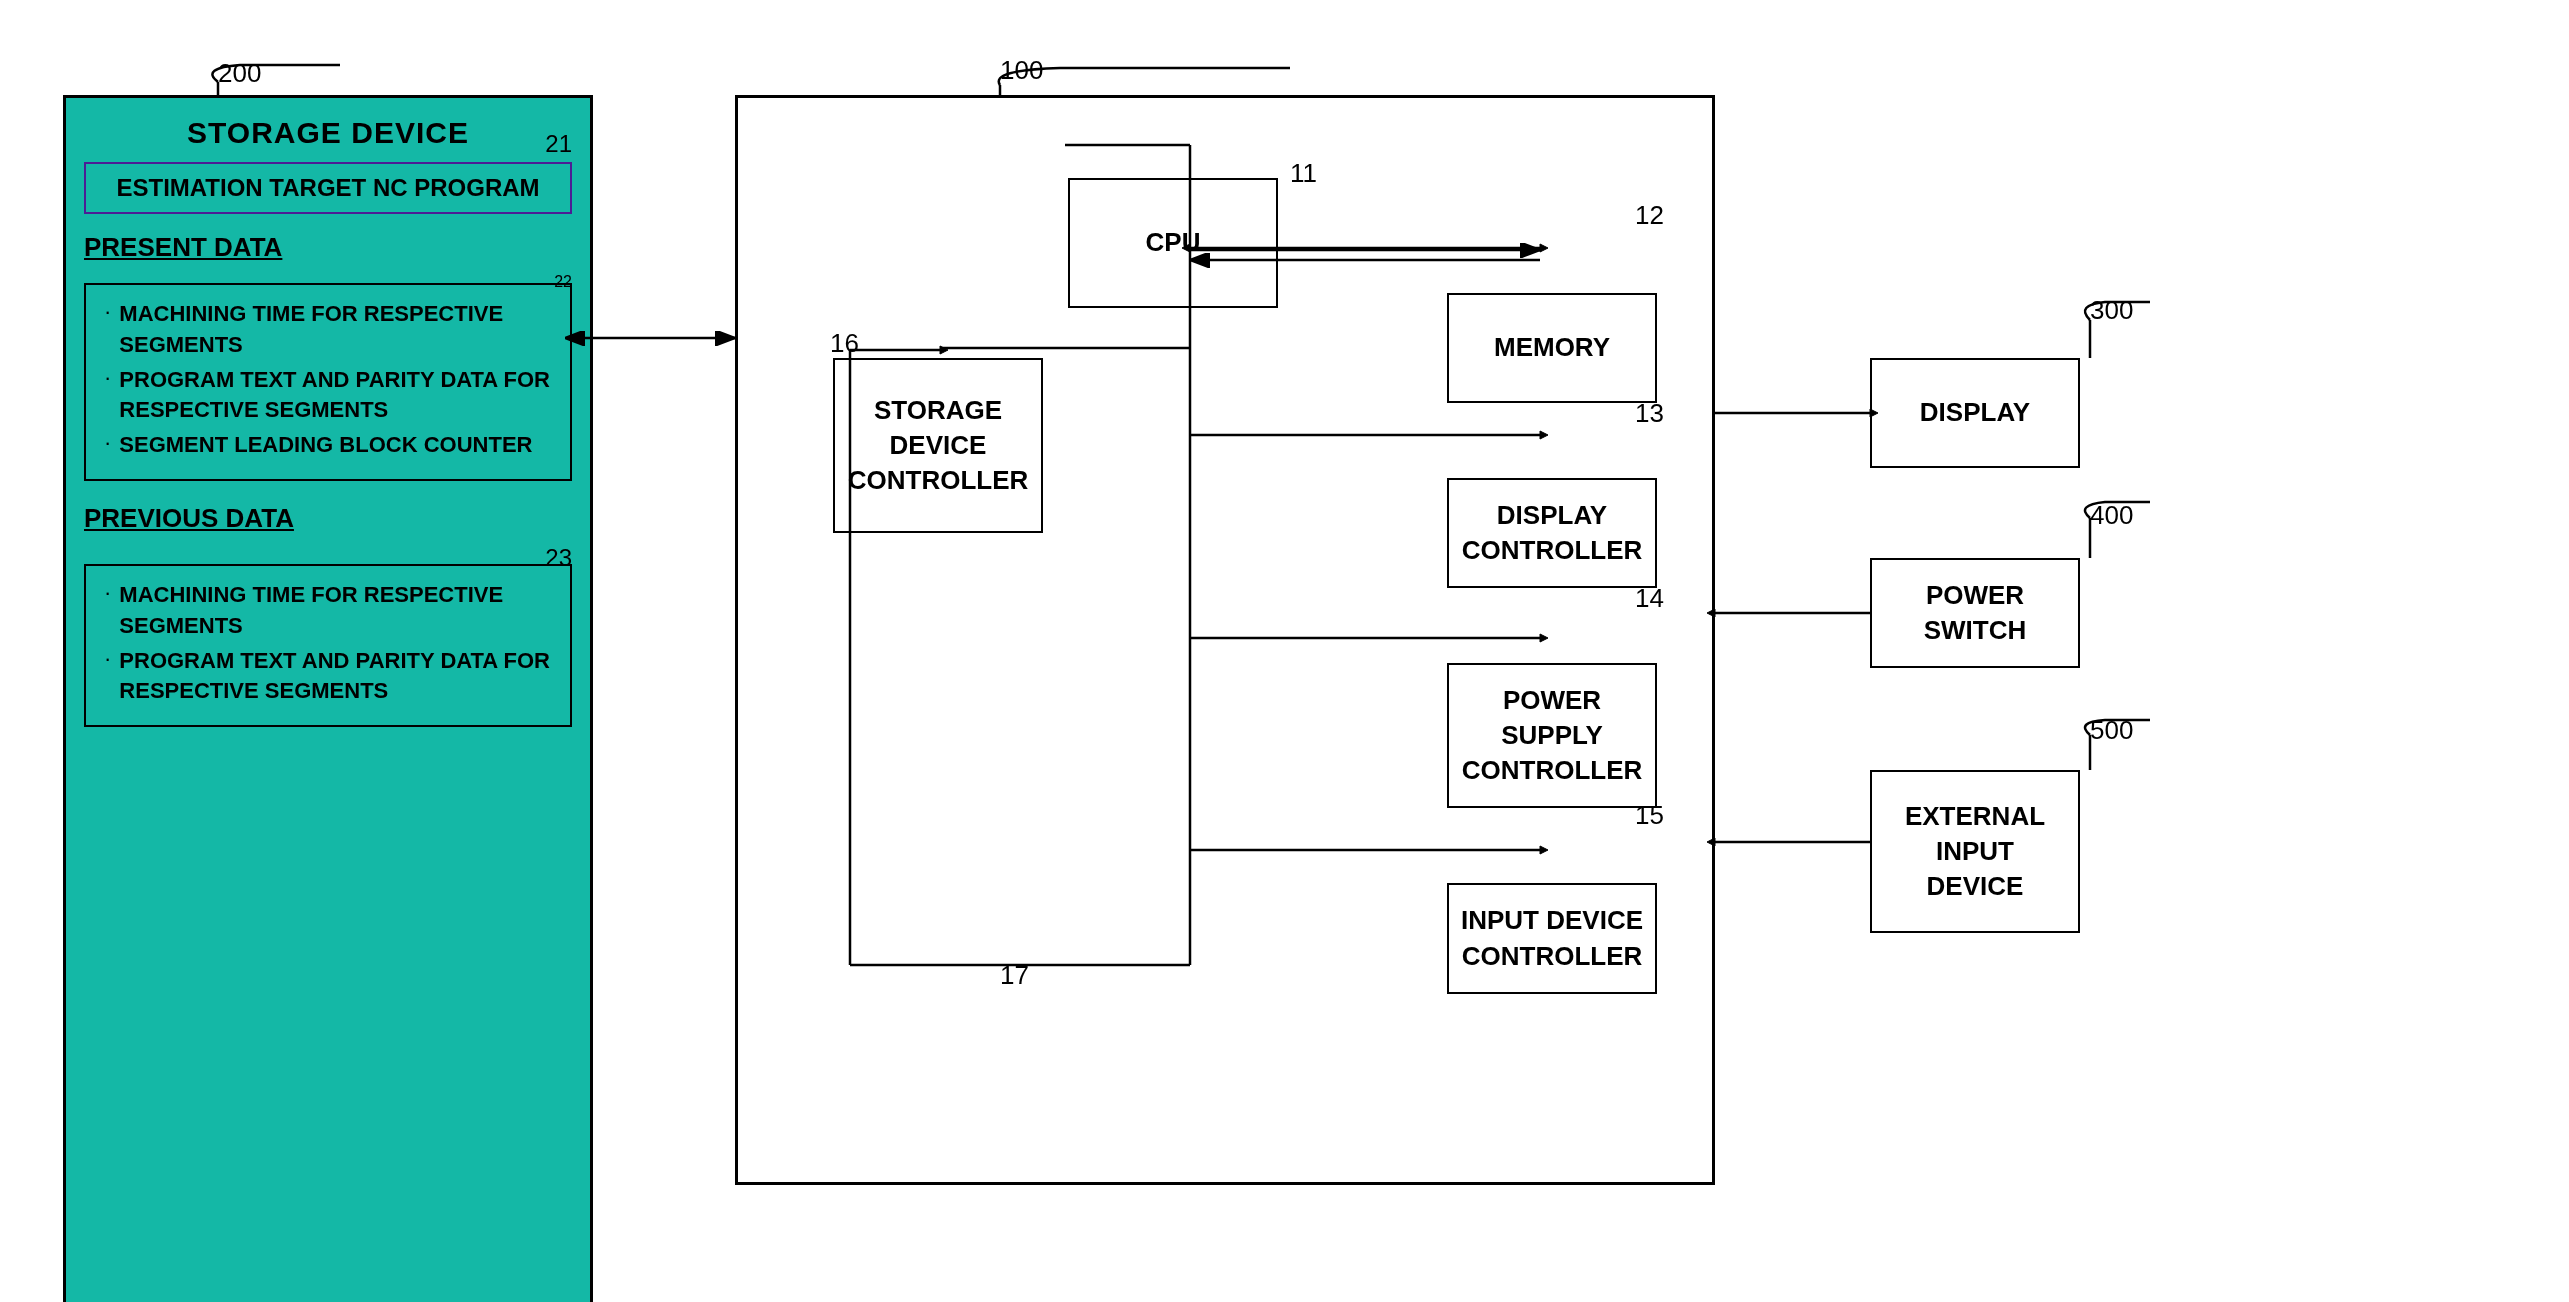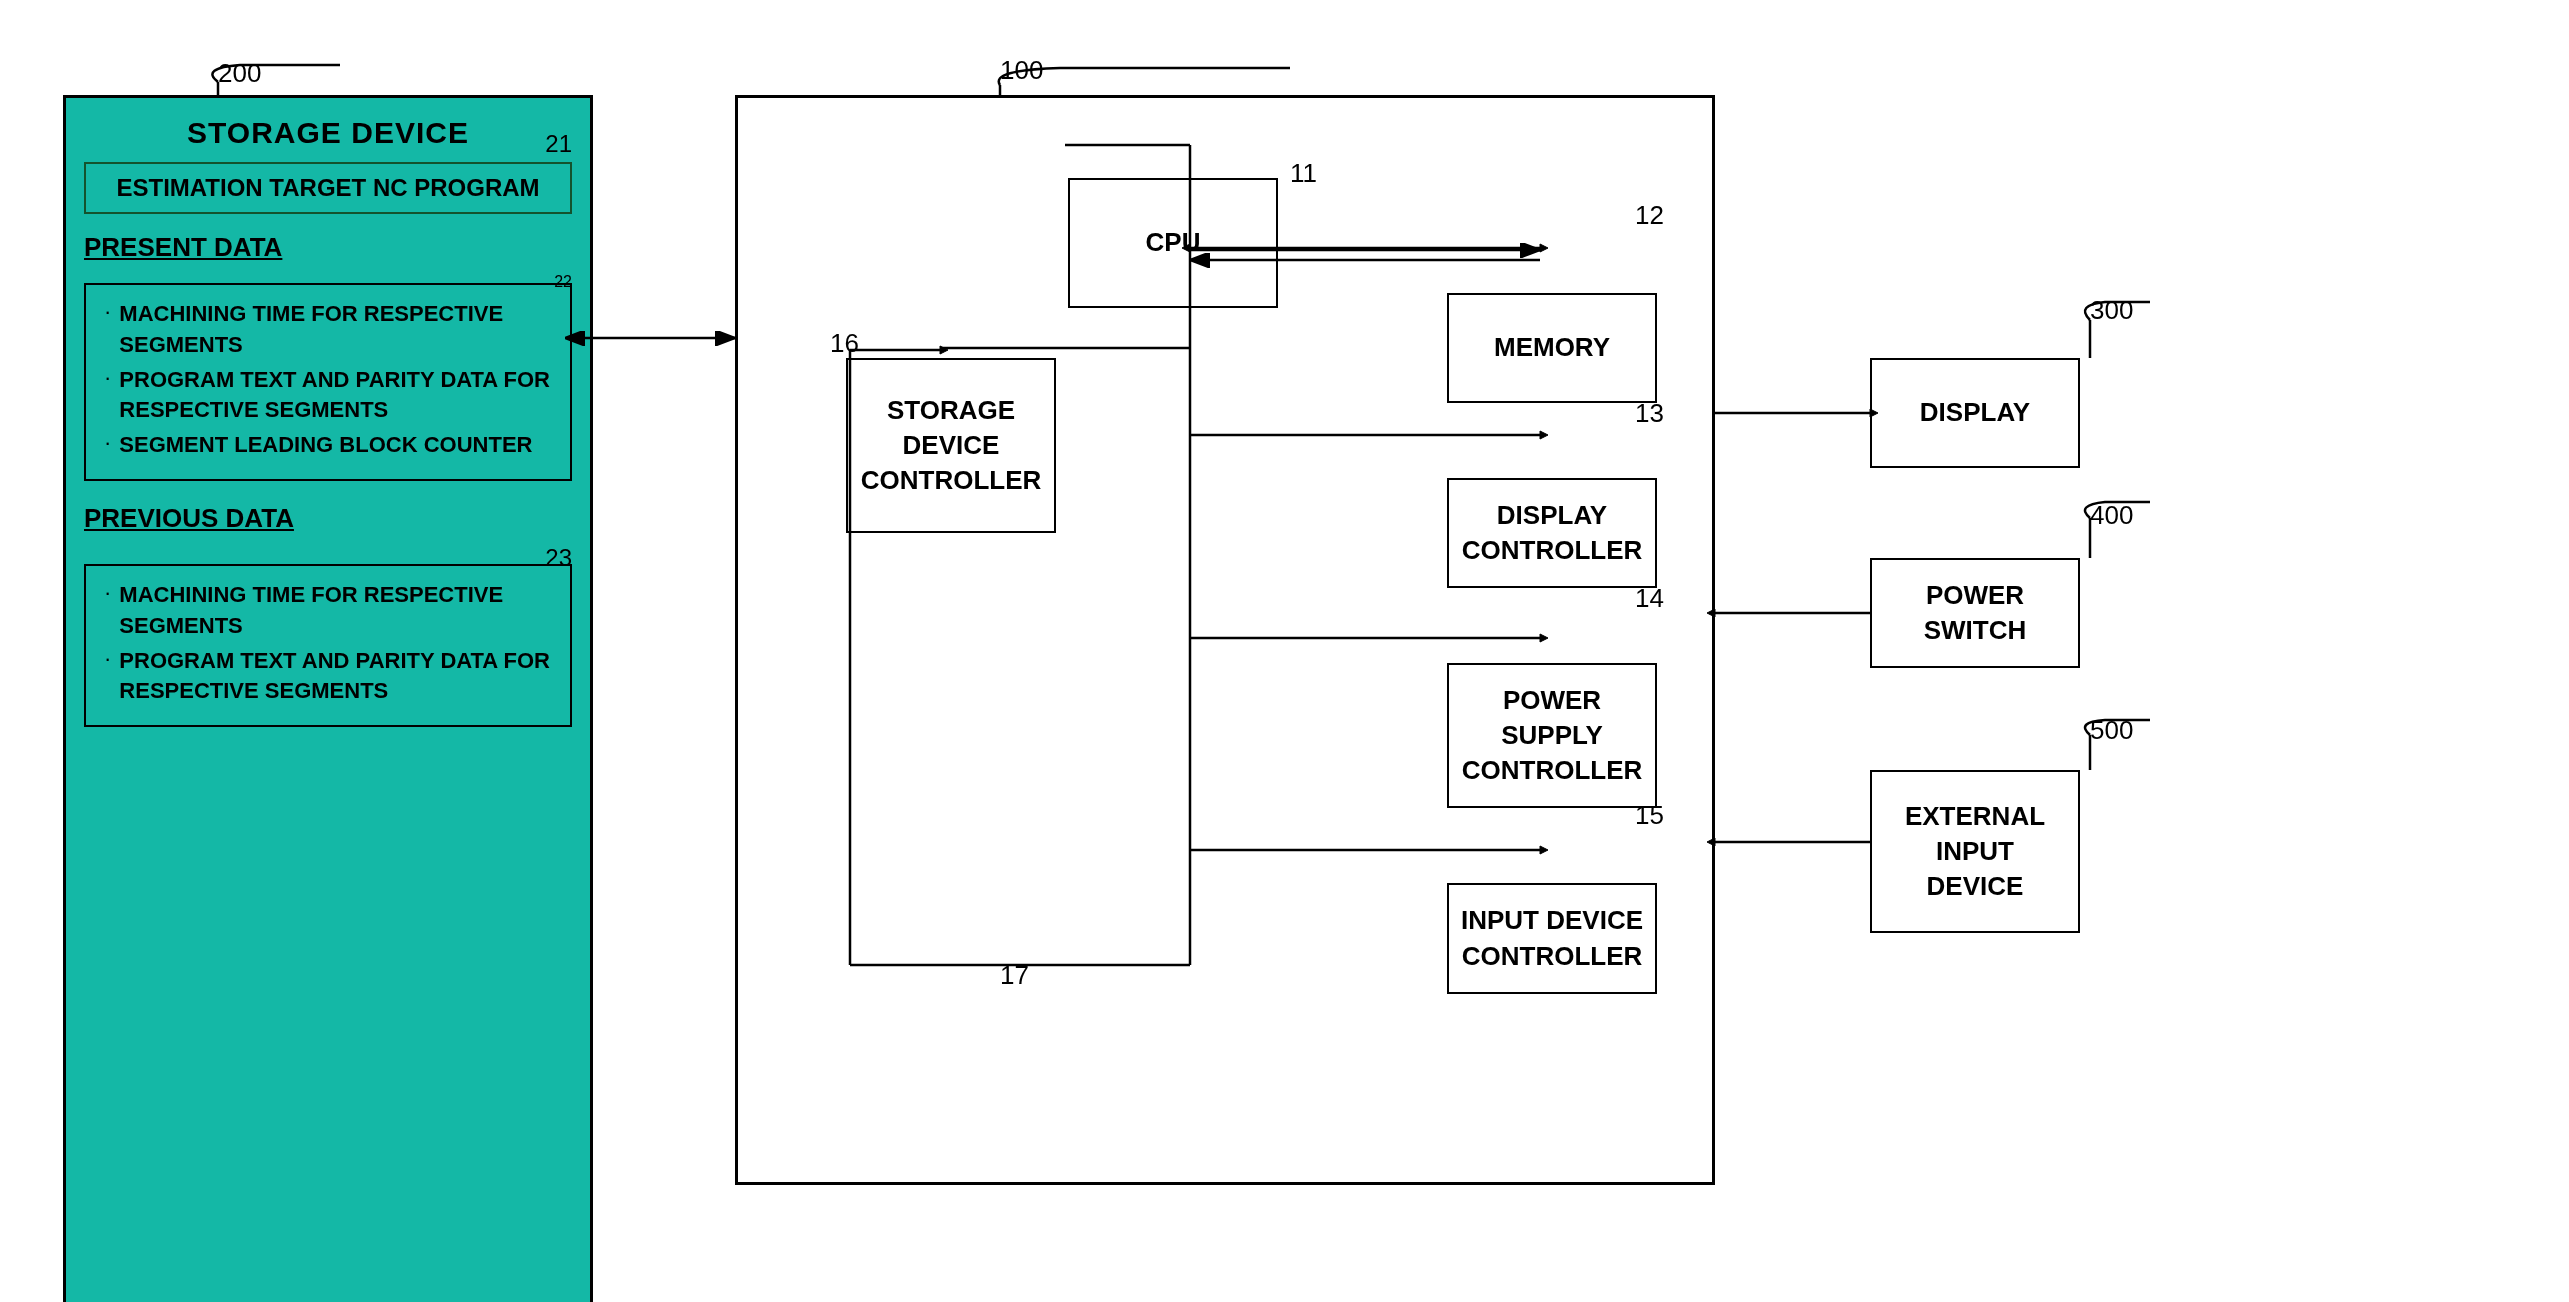--- a/index.html
+++ b/index.html
@@ -33,21 +33,21 @@
     .storage-device-title {
       text-align: center;
       font-size: 30px;
       font-weight: bold;
       padding: 18px 10px 12px;
       letter-spacing: 1px;
     }
 
     .estimation-box {
       margin: 0 18px 18px;
-      border: 2px solid #14532d;
+      border: 2px solid #4c1d95;
       text-align: center;
       padding: 10px;
       font-size: 24px;
       font-weight: bold;
     }
 
     .section-label {
       font-size: 26px;
       font-weight: bold;
       text-decoration: underline;
@@ -118,21 +118,20 @@
       right: 55px;
       top: 195px;
     }
 
     
     .storage-ctrl-box {
       width: 210px;
       height: 175px;
       left: 95px;
       top: 260px;
-      margin-left: 13px;
     }
 
     
     .display-ctrl-box {
       width: 210px;
       height: 110px;
       right: 55px;
       top: 380px;
     }
 

